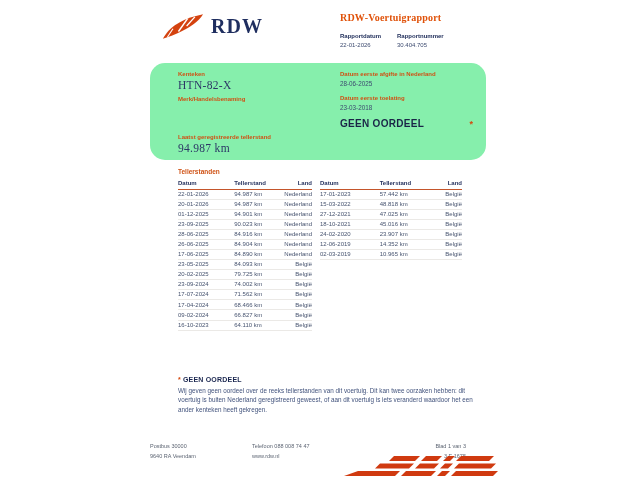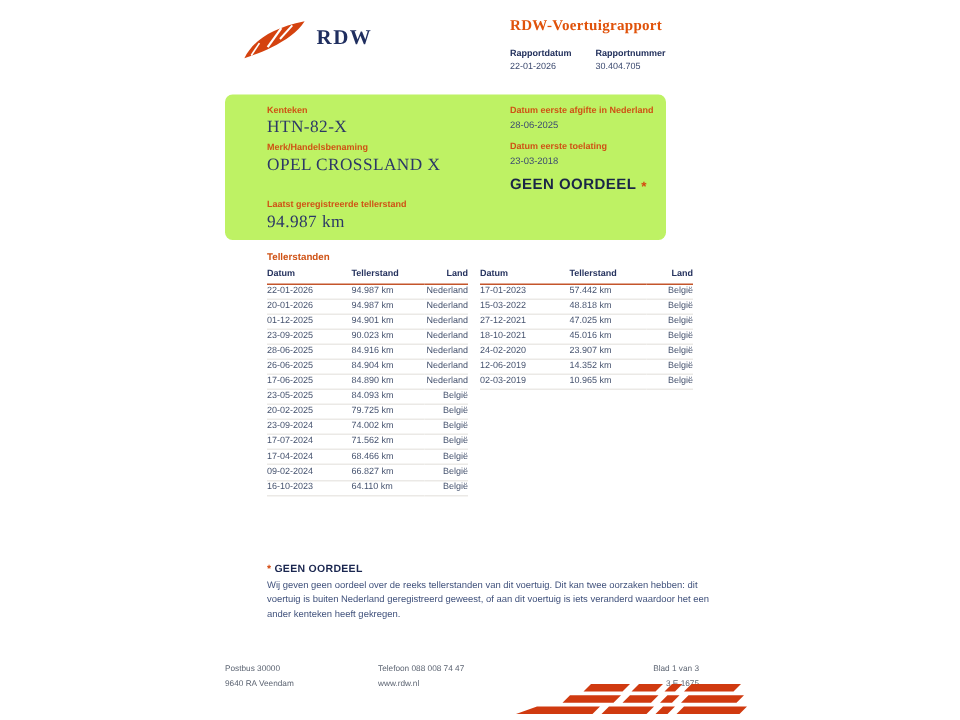--- a/index.html
+++ b/index.html
@@ -4,35 +4,35 @@
 <style>
   html,body{margin:0;padding:0;background:#ffffff;}
   .page{
     position:relative;width:640px;height:480px;background:#ffffff;overflow:hidden;
     font-family:"Liberation Sans",sans-serif;color:#2c3a63;
   }
   
   .logo{position:absolute;left:162px;top:12px;display:flex;align-items:center;gap:7px;}
   .logo svg{display:block;}
   .logo-text{
-    font-family:"Liberation Serif",serif;font-weight:bold;font-size:14px;
+    font-family:"Liberation Serif",serif;font-weight:bold;font-size:20px;
     color:#1f2e5f;letter-spacing:1px;line-height:1;
   }
   .doc-title{
     position:absolute;left:340px;top:12px;
     font-family:"Liberation Serif",serif;font-weight:bold;font-size:10px;
     color:#e0520a;letter-spacing:.2px;
   }
   .report-meta{position:absolute;left:340px;top:33px;display:flex;gap:16px;}
   .meta-label{font-size:6px;font-weight:bold;color:#22305c;}
   .meta-value{font-size:6px;color:#3d4b70;margin-top:2.5px;}
   
   .summary-panel{
-    position:absolute;left:150px;top:63px;width:294px;height:97px;
-    background:#bef264;border-radius:5px;
+    position:absolute;left:150px;top:63px;width:336px;height:97px;
+    background:#86efac;border-radius:15px;
   }
   .sp-group{position:absolute;}
   .sp-label{font-size:6px;font-weight:bold;color:#cf5215;}
   .sp-value-big{
     font-family:"Liberation Serif",serif;font-size:11.5px;color:#2c3866;
     margin-top:1.5px;letter-spacing:.3px;
   }
   .sp-value-small{font-size:6.3px;color:#3d4b70;margin-top:2.5px;}
   .sp-oordeel{
     font-size:10px;font-weight:bold;color:#1a2547;letter-spacing:.3px;
@@ -102,21 +102,20 @@
     </div>
   </div>
 
   <div class="summary-panel">
     <div class="sp-group" style="left:28px;top:8px;">
       <div class="sp-label">Kenteken</div>
       <div class="sp-value-big">HTN-82-X</div>
     </div>
     <div class="sp-group" style="left:28px;top:33px;">
       <div class="sp-label">Merk/Handelsbenaming</div>
-      <div class="sp-value-big">OPEL CROSSLAND X</div>
     </div>
     <div class="sp-group" style="left:28px;top:71px;">
       <div class="sp-label">Laatst geregistreerde tellerstand</div>
       <div class="sp-value-big">94.987 km</div>
     </div>
     <div class="sp-group" style="left:190px;top:8px;">
       <div class="sp-label">Datum eerste afgifte in Nederland</div>
       <div class="sp-value-small">28-06-2025</div>
     </div>
     <div class="sp-group" style="left:190px;top:32px;">

